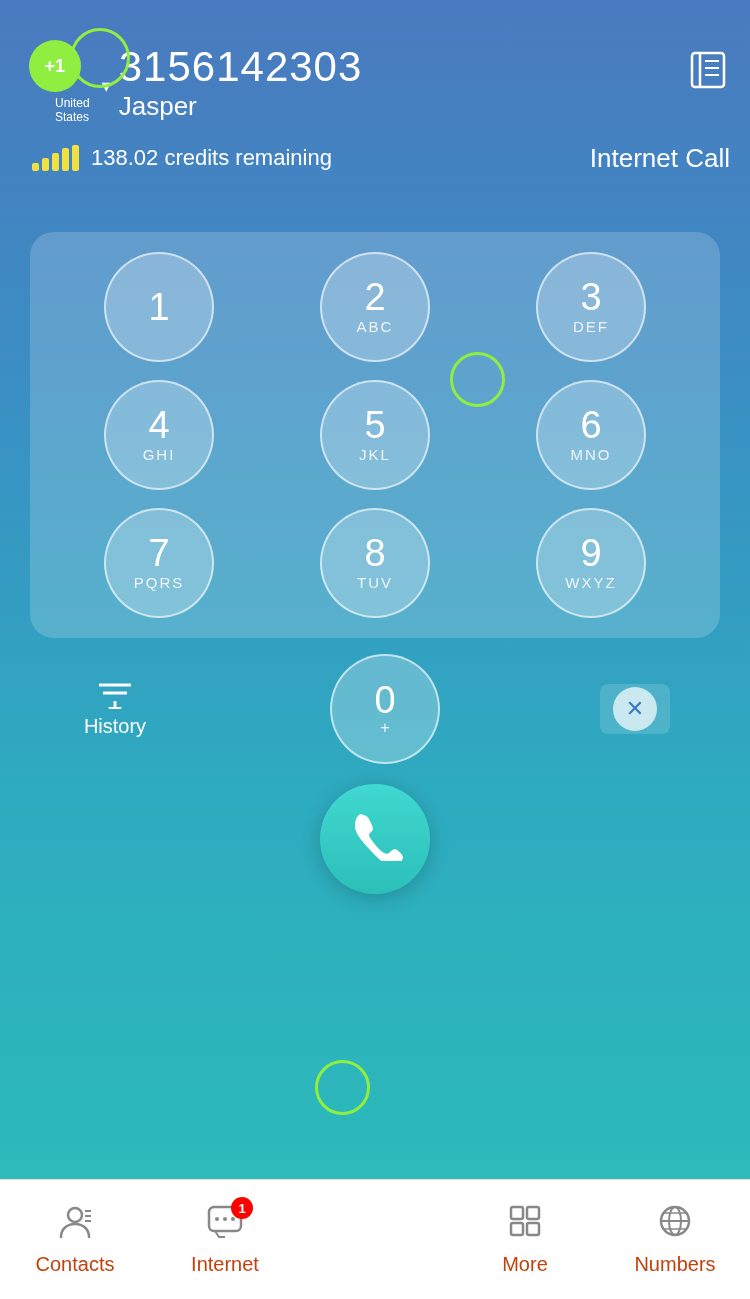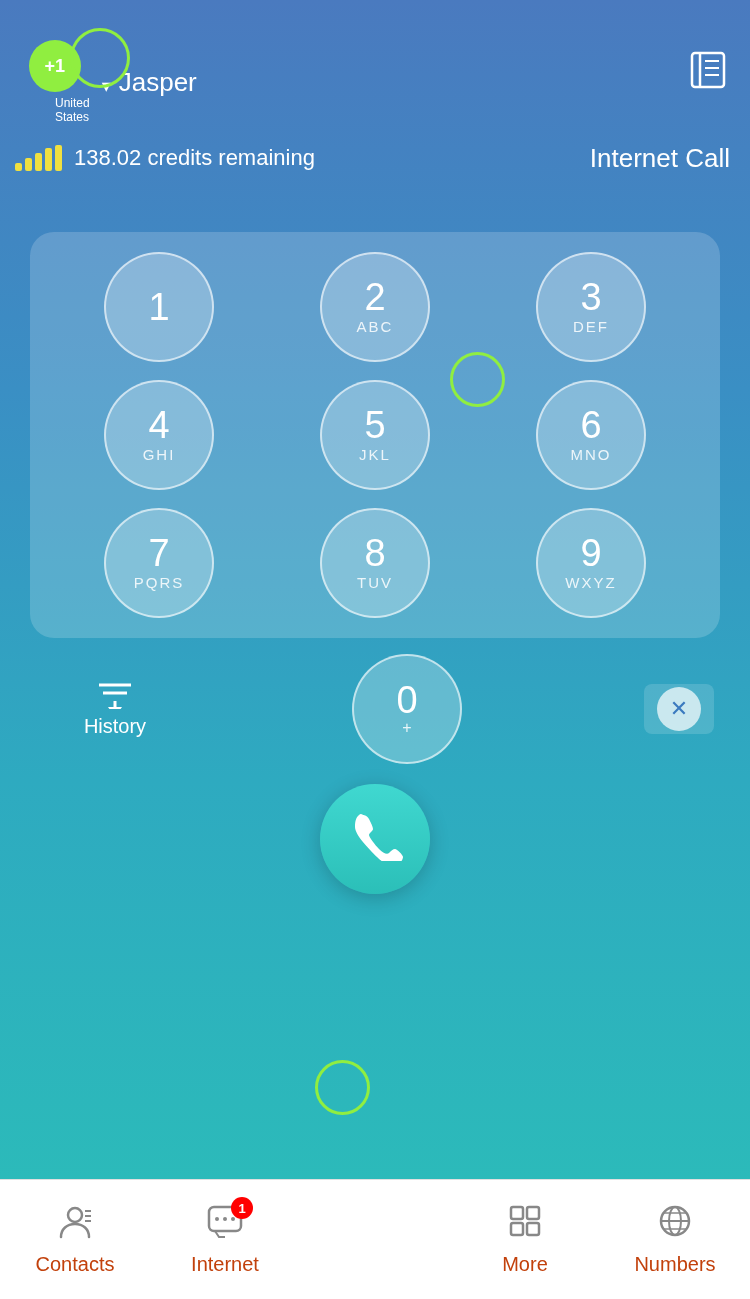--- a/index.html
+++ b/index.html
@@ -79,21 +79,21 @@
       height: 44px;
       margin-top: 8px;
       cursor: pointer;
     }
 
     
     .status-bar {
       display: flex;
       align-items: center;
       justify-content: space-between;
-      padding: 8px 20px 8px 15px;
+      padding: 8px 20px 8px 32px;
     }
     .signal-credits {
       display: flex;
       align-items: center;
       gap: 12px;
     }
     .signal-bars {
       display: flex;
       align-items: flex-end;
       gap: 3px;
@@ -154,21 +154,21 @@
       font-weight: 400;
       letter-spacing: 2px;
       margin-top: 2px;
     }
 
     
     .bottom-row {
       display: flex;
       align-items: center;
       justify-content: space-between;
-      padding: 10px 36px 0 60px;
+      padding: 10px 80px 0 60px;
       margin-top: 6px;
     }
     .history-btn {
       display: flex;
       flex-direction: column;
       align-items: center;
       cursor: pointer;
       width: 110px;
     }
     .history-icon {
@@ -320,20 +320,21 @@
 <div class="header">
   <div class="header-left">
     <div class="country-selector">
       <div class="country-badge">
         <span>+1</span>
       </div>
       <div class="country-text">United<br>States</div>
     </div>
     <span class="chevron-down">▾</span>
     <div class="phone-info">
+      <div class="phone-number">3156142303</div>
       <div class="contact-name">Jasper</div>
     </div>
   </div>
   <svg class="book-icon" viewBox="0 0 44 44" fill="none">
     <rect x="6" y="5" width="32" height="34" rx="3" stroke="white" stroke-width="2.5" fill="none"></rect>
     <line x1="14" y1="5" x2="14" y2="39" stroke="white" stroke-width="2.5"></line>
     <line x1="19" y1="13" x2="33" y2="13" stroke="white" stroke-width="2"></line>
     <line x1="19" y1="20" x2="33" y2="20" stroke="white" stroke-width="2"></line>
     <line x1="19" y1="27" x2="33" y2="27" stroke="white" stroke-width="2"></line>
   </svg>

